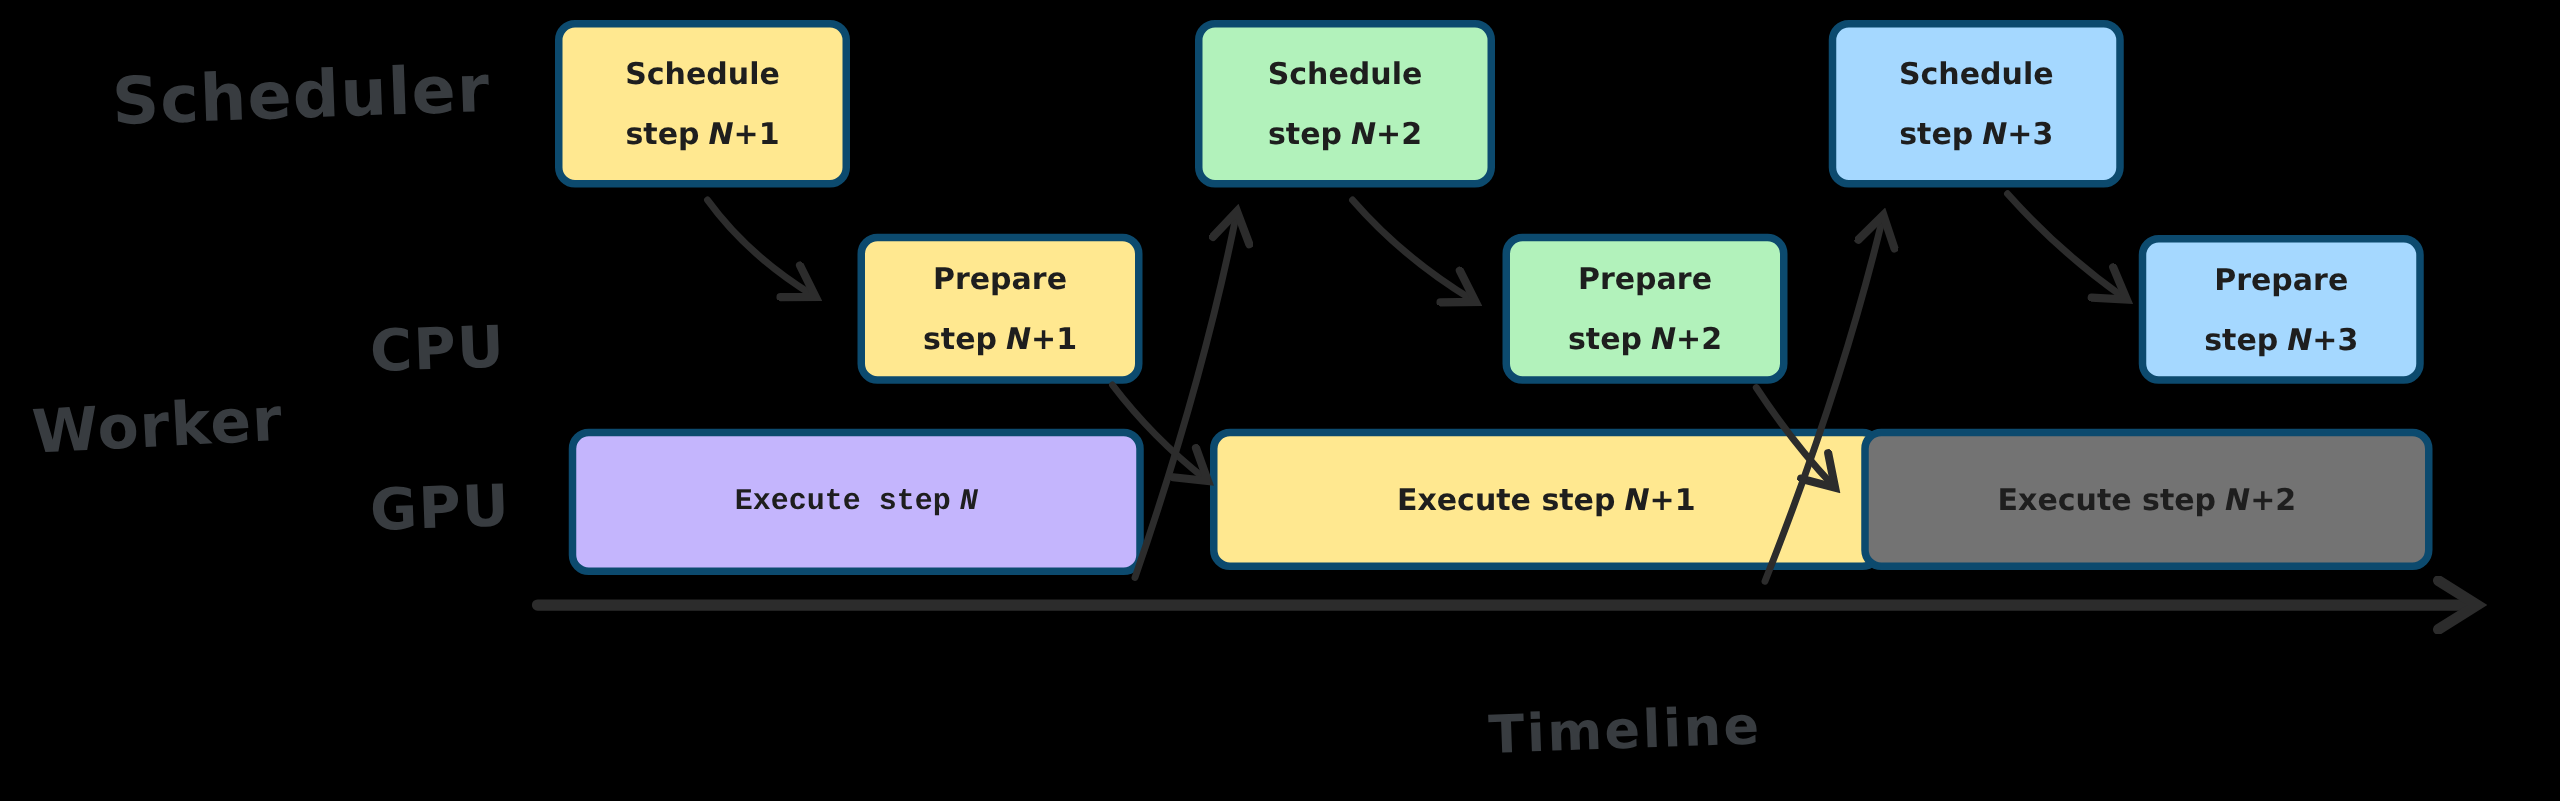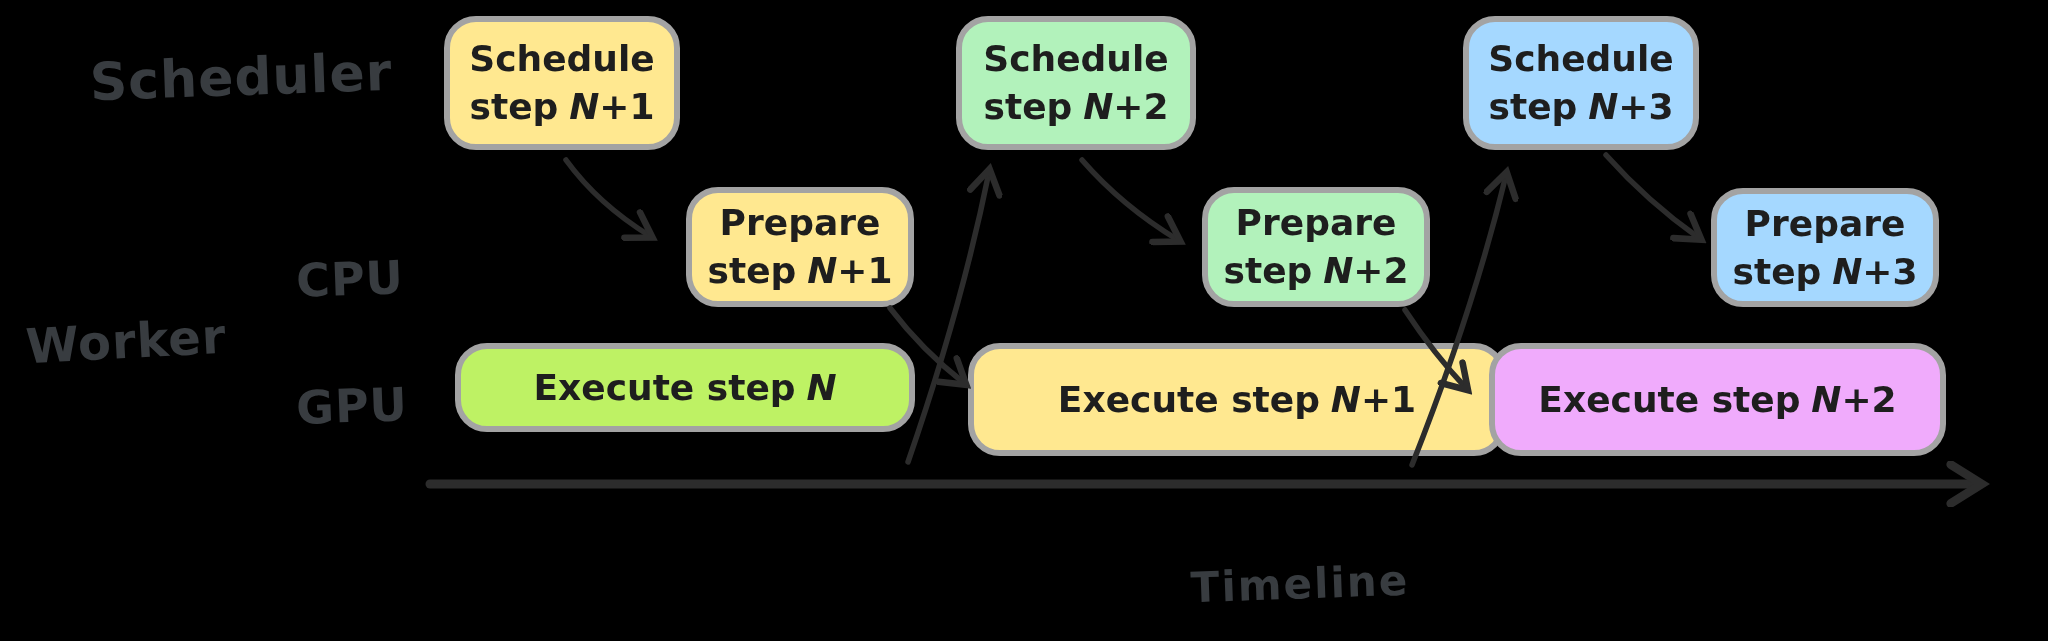--- a/index.html
+++ b/index.html
@@ -13,23 +13,23 @@
     position:absolute;transform:translate(-50%,-50%) rotate(-2deg);
     color:#383c40;font-weight:bold;white-space:nowrap;letter-spacing:1px;
   }
   .lbl-scheduler{font-size:52px;}
   .lbl-worker{font-size:48px;transform:translate(-50%,-50%) rotate(-3deg);}
   .lbl-cpu,.lbl-gpu{font-size:46px;}
   .lbl-timeline{font-size:42px;letter-spacing:2px;}
   
   .box{
     position:absolute;box-sizing:border-box;
-    border:6px solid #a3a3a3;border-radius:32px;
+    border:6px solid #0c4a6e;border-radius:16px;
     display:flex;flex-direction:column;align-items:center;justify-content:center;
-    color:#1e1e1e;font-weight:bold;font-size:36px;line-height:48px;
+    color:#1e1e1e;font-weight:bold;font-size:24px;line-height:48px;
     text-align:center;white-space:nowrap;
   }
   .box .word{margin-right:0.30em;}
   .nit{font-style:italic;}
   
   svg.arrows{position:absolute;left:0;top:0;pointer-events:none;}
 </style>
 </head>
 <body>
 
@@ -72,31 +72,31 @@
       <span class="word">step</span><span class="nit">N</span><span>+2</span>
     </div>
   </div>
   <div class="box" style="left: 1711px; top: 188px; width: 228px; height: 119px; background-color: rgb(165, 216, 255);">
     <div>Prepare</div>
     <div>
       <span class="word">step</span><span class="nit">N</span><span>+3</span>
     </div>
   </div>
 
-  <div class="box" style="left: 455px; top: 343px; width: 460px; height: 89px; background-color: #bef264;">
+  <div class="box" style="left: 455px; top: 343px; width: 460px; height: 117px; background-color: #c4b5fd; font-family: Liberation Mono, monospace;">
     <div>
       <span class="word">Execute step</span><span class="nit">N</span><span></span>
     </div>
   </div>
   <div class="box" style="left: 968px; top: 343px; width: 538px; height: 113px; background-color: rgb(255, 232, 144);">
     <div>
       <span class="word">Execute step</span><span class="nit">N</span><span>+1</span>
     </div>
   </div>
-  <div class="box" style="left: 1489px; top: 343px; width: 457px; height: 113px; background-color: #f0abfc;">
+  <div class="box" style="left: 1489px; top: 343px; width: 457px; height: 113px; background-color: #737373;">
     <div>
       <span class="word">Execute step</span><span class="nit">N</span><span>+2</span>
     </div>
   </div>
 
   <svg class="arrows" width="2048" height="641" viewBox="0 0 2048 641">
     <defs>
       <marker id="ah" viewBox="0 0 12 12" refX="9" refY="6" markerWidth="6.5" markerHeight="6.5" orient="auto-start-reverse">
         <path d="M2,1 L10,6 L2,11" fill="none" stroke="#2c2c2c" stroke-width="2.2" stroke-linecap="round"></path>
       </marker>

